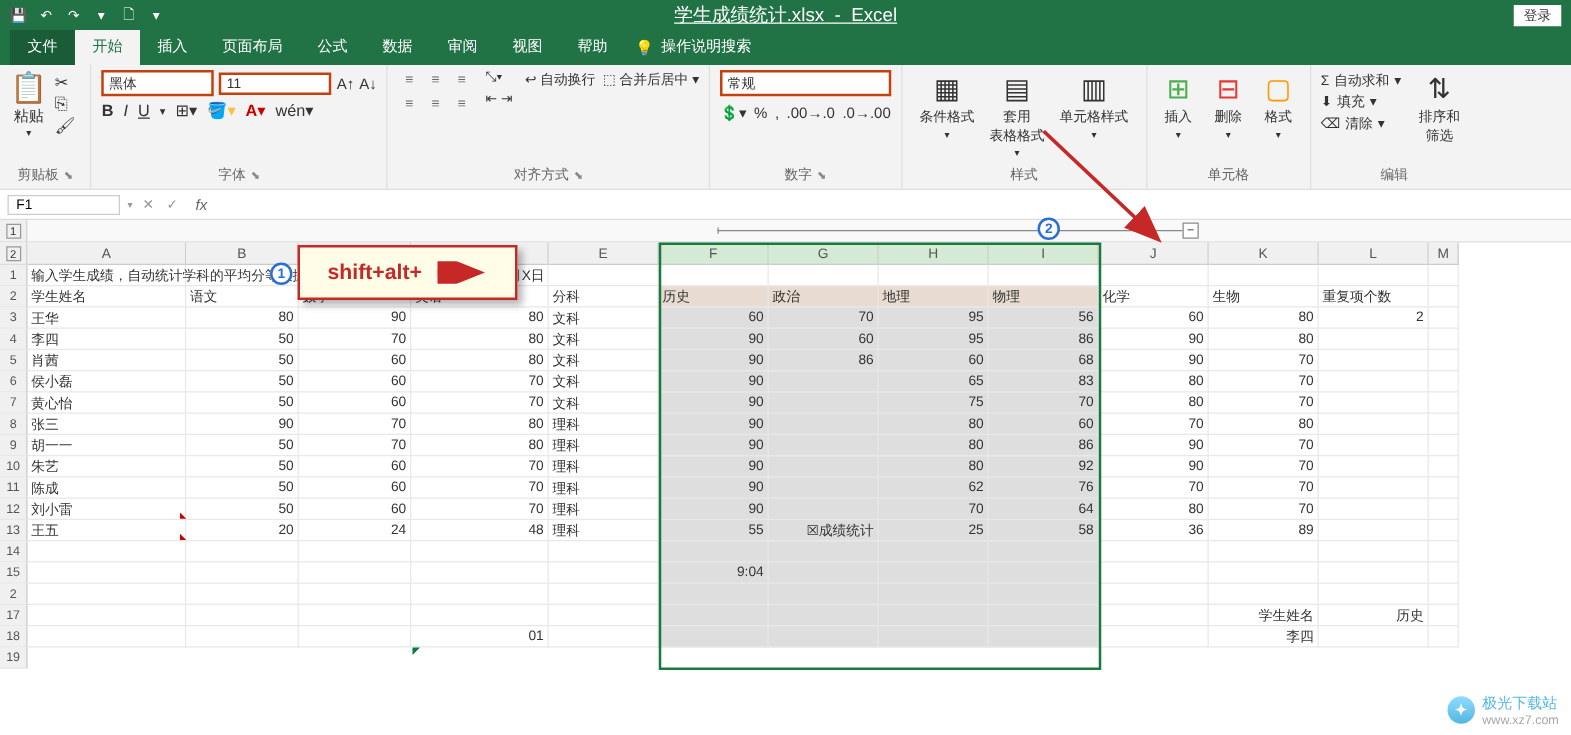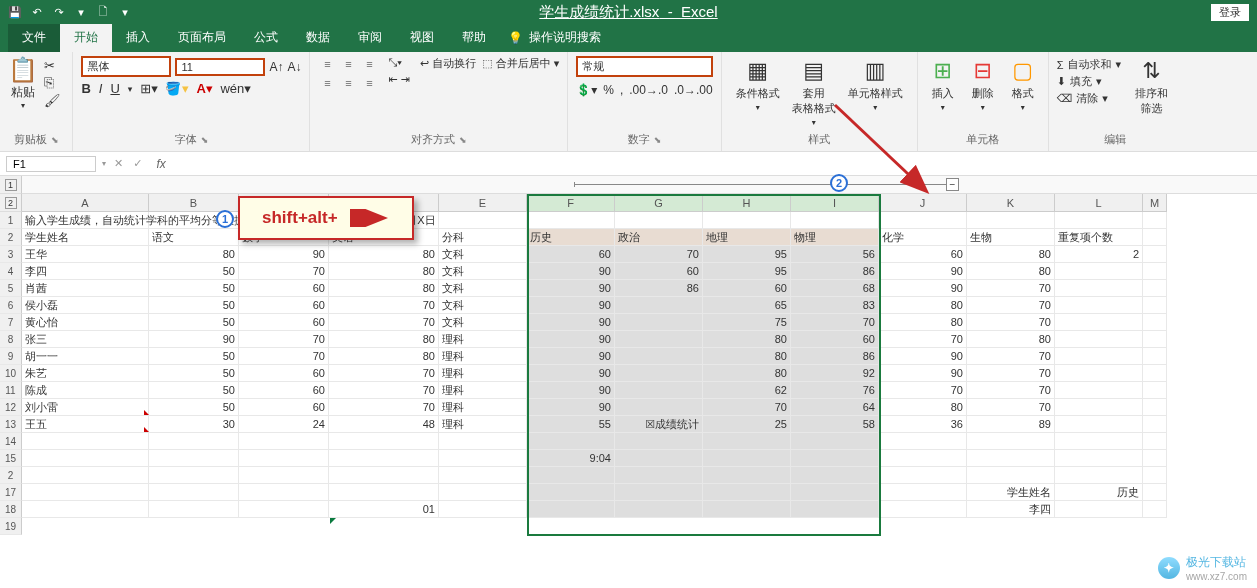--- a/index.html
+++ b/index.html
@@ -530,21 +530,21 @@
           <div class="cell cw-G sel"></div>
           <div class="cell cw-H r sel">70</div>
           <div class="cell cw-I r sel">64</div>
           <div class="cell cw-J r">80</div>
           <div class="cell cw-K r">70</div>
           <div class="cell cw-L"></div>
           <div class="cell cw-M"></div>
         </div>
         <div class="row">
           <div class="cell cw-A">王五</div>
-          <div class="cell cw-B r">30</div>
+          <div class="cell cw-B r">20</div>
           <div class="cell cw-C r">24</div>
           <div class="cell cw-D r">48</div>
           <div class="cell cw-E">理科</div>
           <div class="cell cw-F r sel">55</div>
           <div class="cell cw-G r sel">☒成绩统计</div>
           <div class="cell cw-H r sel">25</div>
           <div class="cell cw-I r sel">58</div>
           <div class="cell cw-J r">36</div>
           <div class="cell cw-K r">89</div>
           <div class="cell cw-L"></div>

